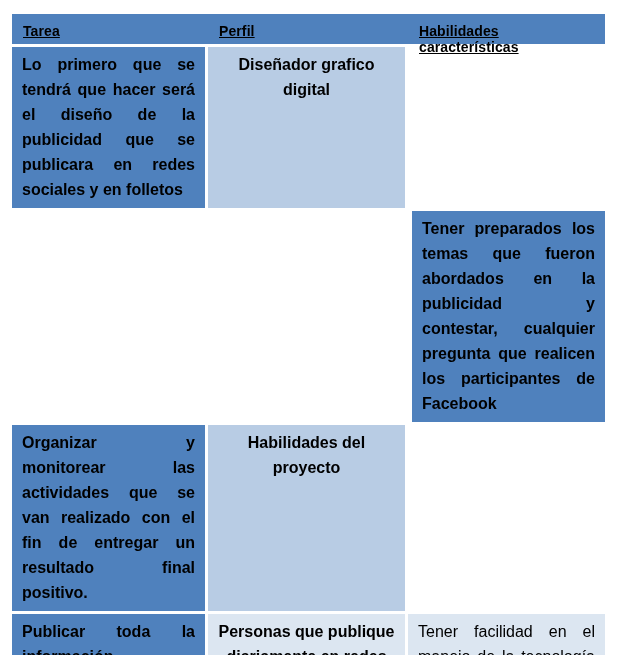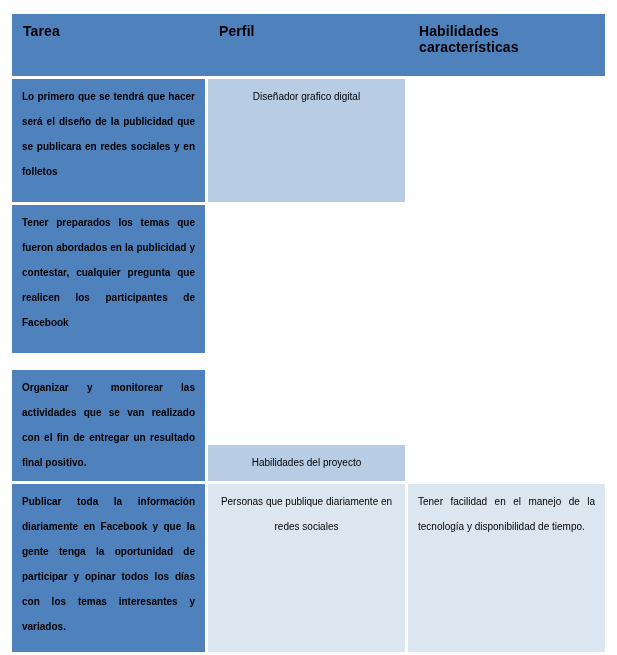--- a/index.html
+++ b/index.html
@@ -21,48 +21,49 @@
   }
   .doc-table{
     position:absolute;
     left:12px;top:14px;
     width:593px;
   }
   .row{display:flex;gap:3px;margin-top:3px;}
   .row.header{
     margin-top:0;
     background:var(--header-bg); 
-    height:62px;
+    height:30px;
+    text-decoration:underline;
   }
   .cell{box-sizing:border-box;flex:none;}
   .c1{width:193px;}
   .c2{width:197px;}
   .c3{width:197px;}
   .row.header .cell{
     background:transparent;
     font-size:14px;font-weight:700;
     padding:9px 6px 0 11px;
     letter-spacing:0.1px;
   }
   .row.body .cell{
-    font-size:10px;line-height:25px;
+    font-size:16px;line-height:25px;
     padding:5px 10px 6px 10px;
   }
   .cell.tarea{
     background:var(--tarea-bg);
     font-weight:700;
     text-align:justify;
   }
-  .cell.perfil{text-align:center;}
+  .cell.perfil{text-align:center;font-weight:bold;}
   .cell.habilidades{text-align:justify;}
   .row.band-a .perfil,.row.band-a .habilidades{background:var(--band-light);}
   .row.band-b .perfil,.row.band-b .habilidades{background:var(--band-lighter);}
   .r0{min-height:123px;}
-  .r1{min-height:148px;}
-  .r2{min-height:125px;align-items:flex-end;}
+  .r1{min-height:148px;justify-content:flex-end;}
+  .r2{min-height:125px;}
   .r3{min-height:168px;}
 </style>
 </head>
 <body>
 
 <div class="page">
   <div class="doc-table">
 
     <div class="row header">
       <div class="cell c1">Tarea</div>

